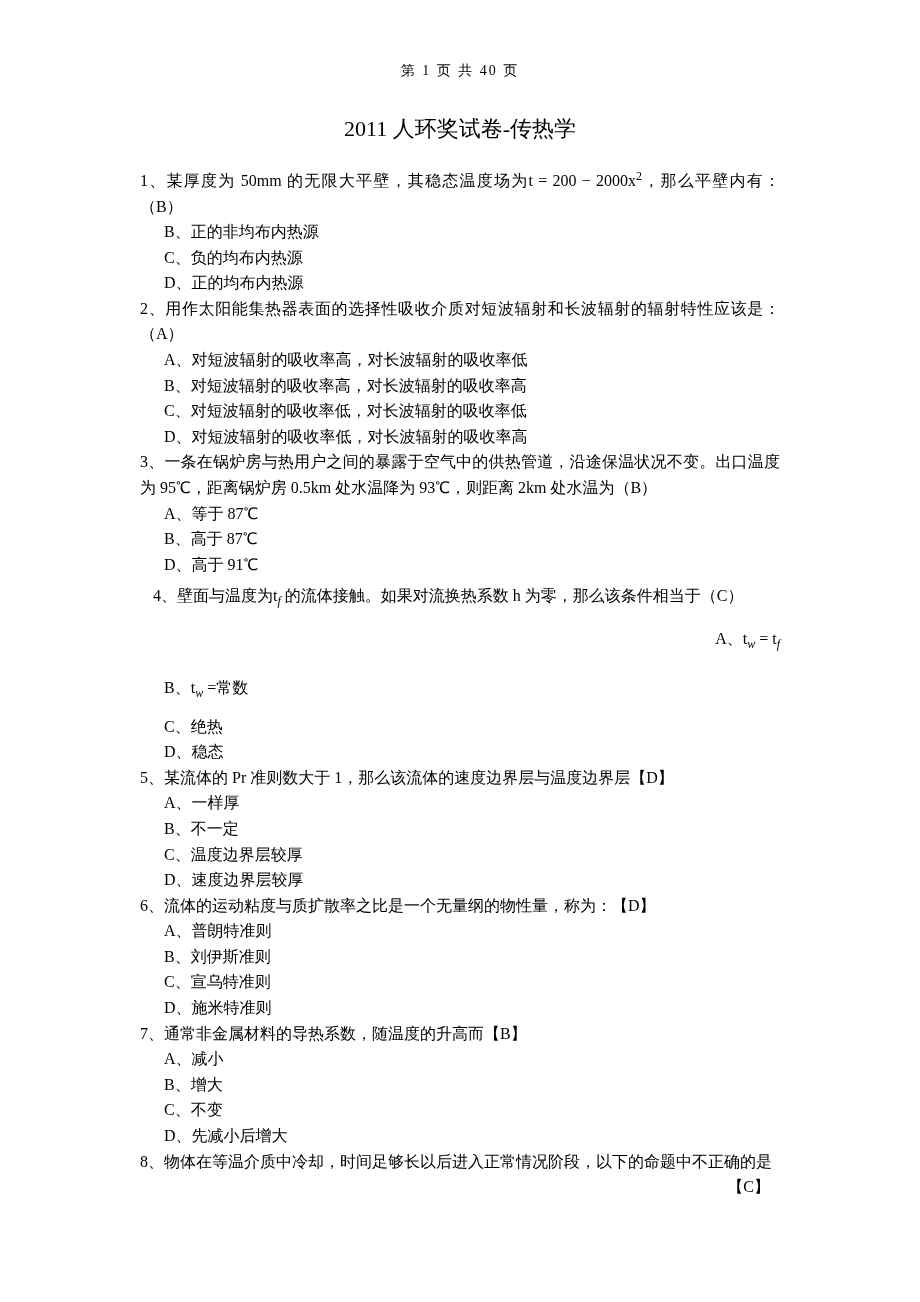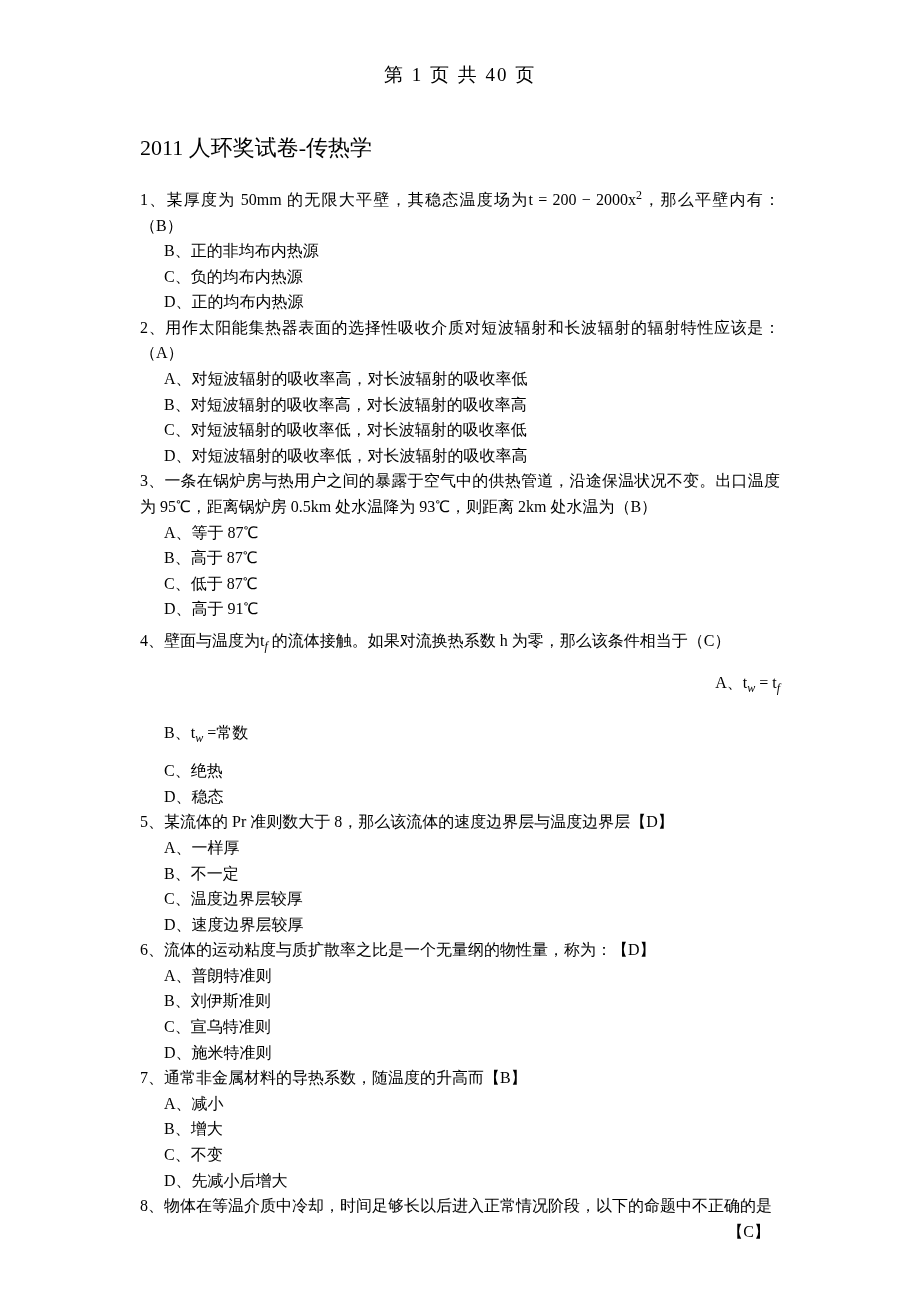--- a/index.html
+++ b/index.html
@@ -11,25 +11,26 @@
     }
     .page {
       padding: 60px 140px 60px 140px;
       box-sizing: border-box;
       color: #000;
       font-size: 16px;
       line-height: 1.6;
     }
     .page-header {
       text-align: center;
-      font-size: 19px;
+      font-size: 14px;
       letter-spacing: 2px;
-      margin-bottom: 40px;
+      margin-bottom: 29px;
     }
     .title {
+      text-align: center;
       font-size: 22px;
       margin-bottom: 20px;
     }
     .question-stem {
       text-align: justify;
     }
     .option {
       padding-left: 24px;
     }
     .answer-right {
@@ -66,36 +67,35 @@
 
   <div class="question-stem">2、用作太阳能集热器表面的选择性吸收介质对短波辐射和长波辐射的辐射特性应该是：（A）</div>
   <div class="option">A、对短波辐射的吸收率高，对长波辐射的吸收率低</div>
   <div class="option">B、对短波辐射的吸收率高，对长波辐射的吸收率高</div>
   <div class="option">C、对短波辐射的吸收率低，对长波辐射的吸收率低</div>
   <div class="option">D、对短波辐射的吸收率低，对长波辐射的吸收率高</div>
 
   <div class="question-stem">3、一条在锅炉房与热用户之间的暴露于空气中的供热管道，沿途保温状况不变。出口温度为 95℃，距离锅炉房 0.5km 处水温降为 93℃，则距离 2km 处水温为（B）</div>
   <div class="option">A、等于 87℃</div>
   <div class="option">B、高于 87℃</div>
-  <div class="option">C、低于 87℃</div>
   <div class="option">D、高于 91℃</div>
 
-  <div class="question-stem" style="margin-top:6px;">
+  <div class="question-stem" style="margin-top:6px;margin-left:13px;">
     <span>4、壁面与温度为</span><span class="italic">t</span><span class="sub">f</span><span> 的流体接触。如果对流换热系数 h 为零，那么该条件相当于（C）</span>
   </div>
   <div class="option" style="margin-top:14px; margin-bottom:14px;text-align:right;">
     <span>A、</span><span class="italic">t</span><span class="sub">w</span><span> = </span><span class="italic">t</span><span class="sub">f</span>
   </div>
   <div class="option" style="margin-top:21px; margin-bottom:10px;">
     <span>B、</span><span class="italic">t</span><span class="sub">w</span><span> =常数</span>
   </div>
   <div class="option">C、绝热</div>
   <div class="option">D、稳态</div>
 
-  <div class="question-stem">5、某流体的 Pr 准则数大于 8，那么该流体的速度边界层与温度边界层【D】</div>
+  <div class="question-stem">5、某流体的 Pr 准则数大于 1，那么该流体的速度边界层与温度边界层【D】</div>
   <div class="option">A、一样厚</div>
   <div class="option">B、不一定</div>
   <div class="option">C、温度边界层较厚</div>
   <div class="option">D、速度边界层较厚</div>
 
   <div class="question-stem">6、流体的运动粘度与质扩散率之比是一个无量纲的物性量，称为：【D】</div>
   <div class="option">A、普朗特准则</div>
   <div class="option">B、刘伊斯准则</div>
   <div class="option">C、宣乌特准则</div>
   <div class="option">D、施米特准则</div>

